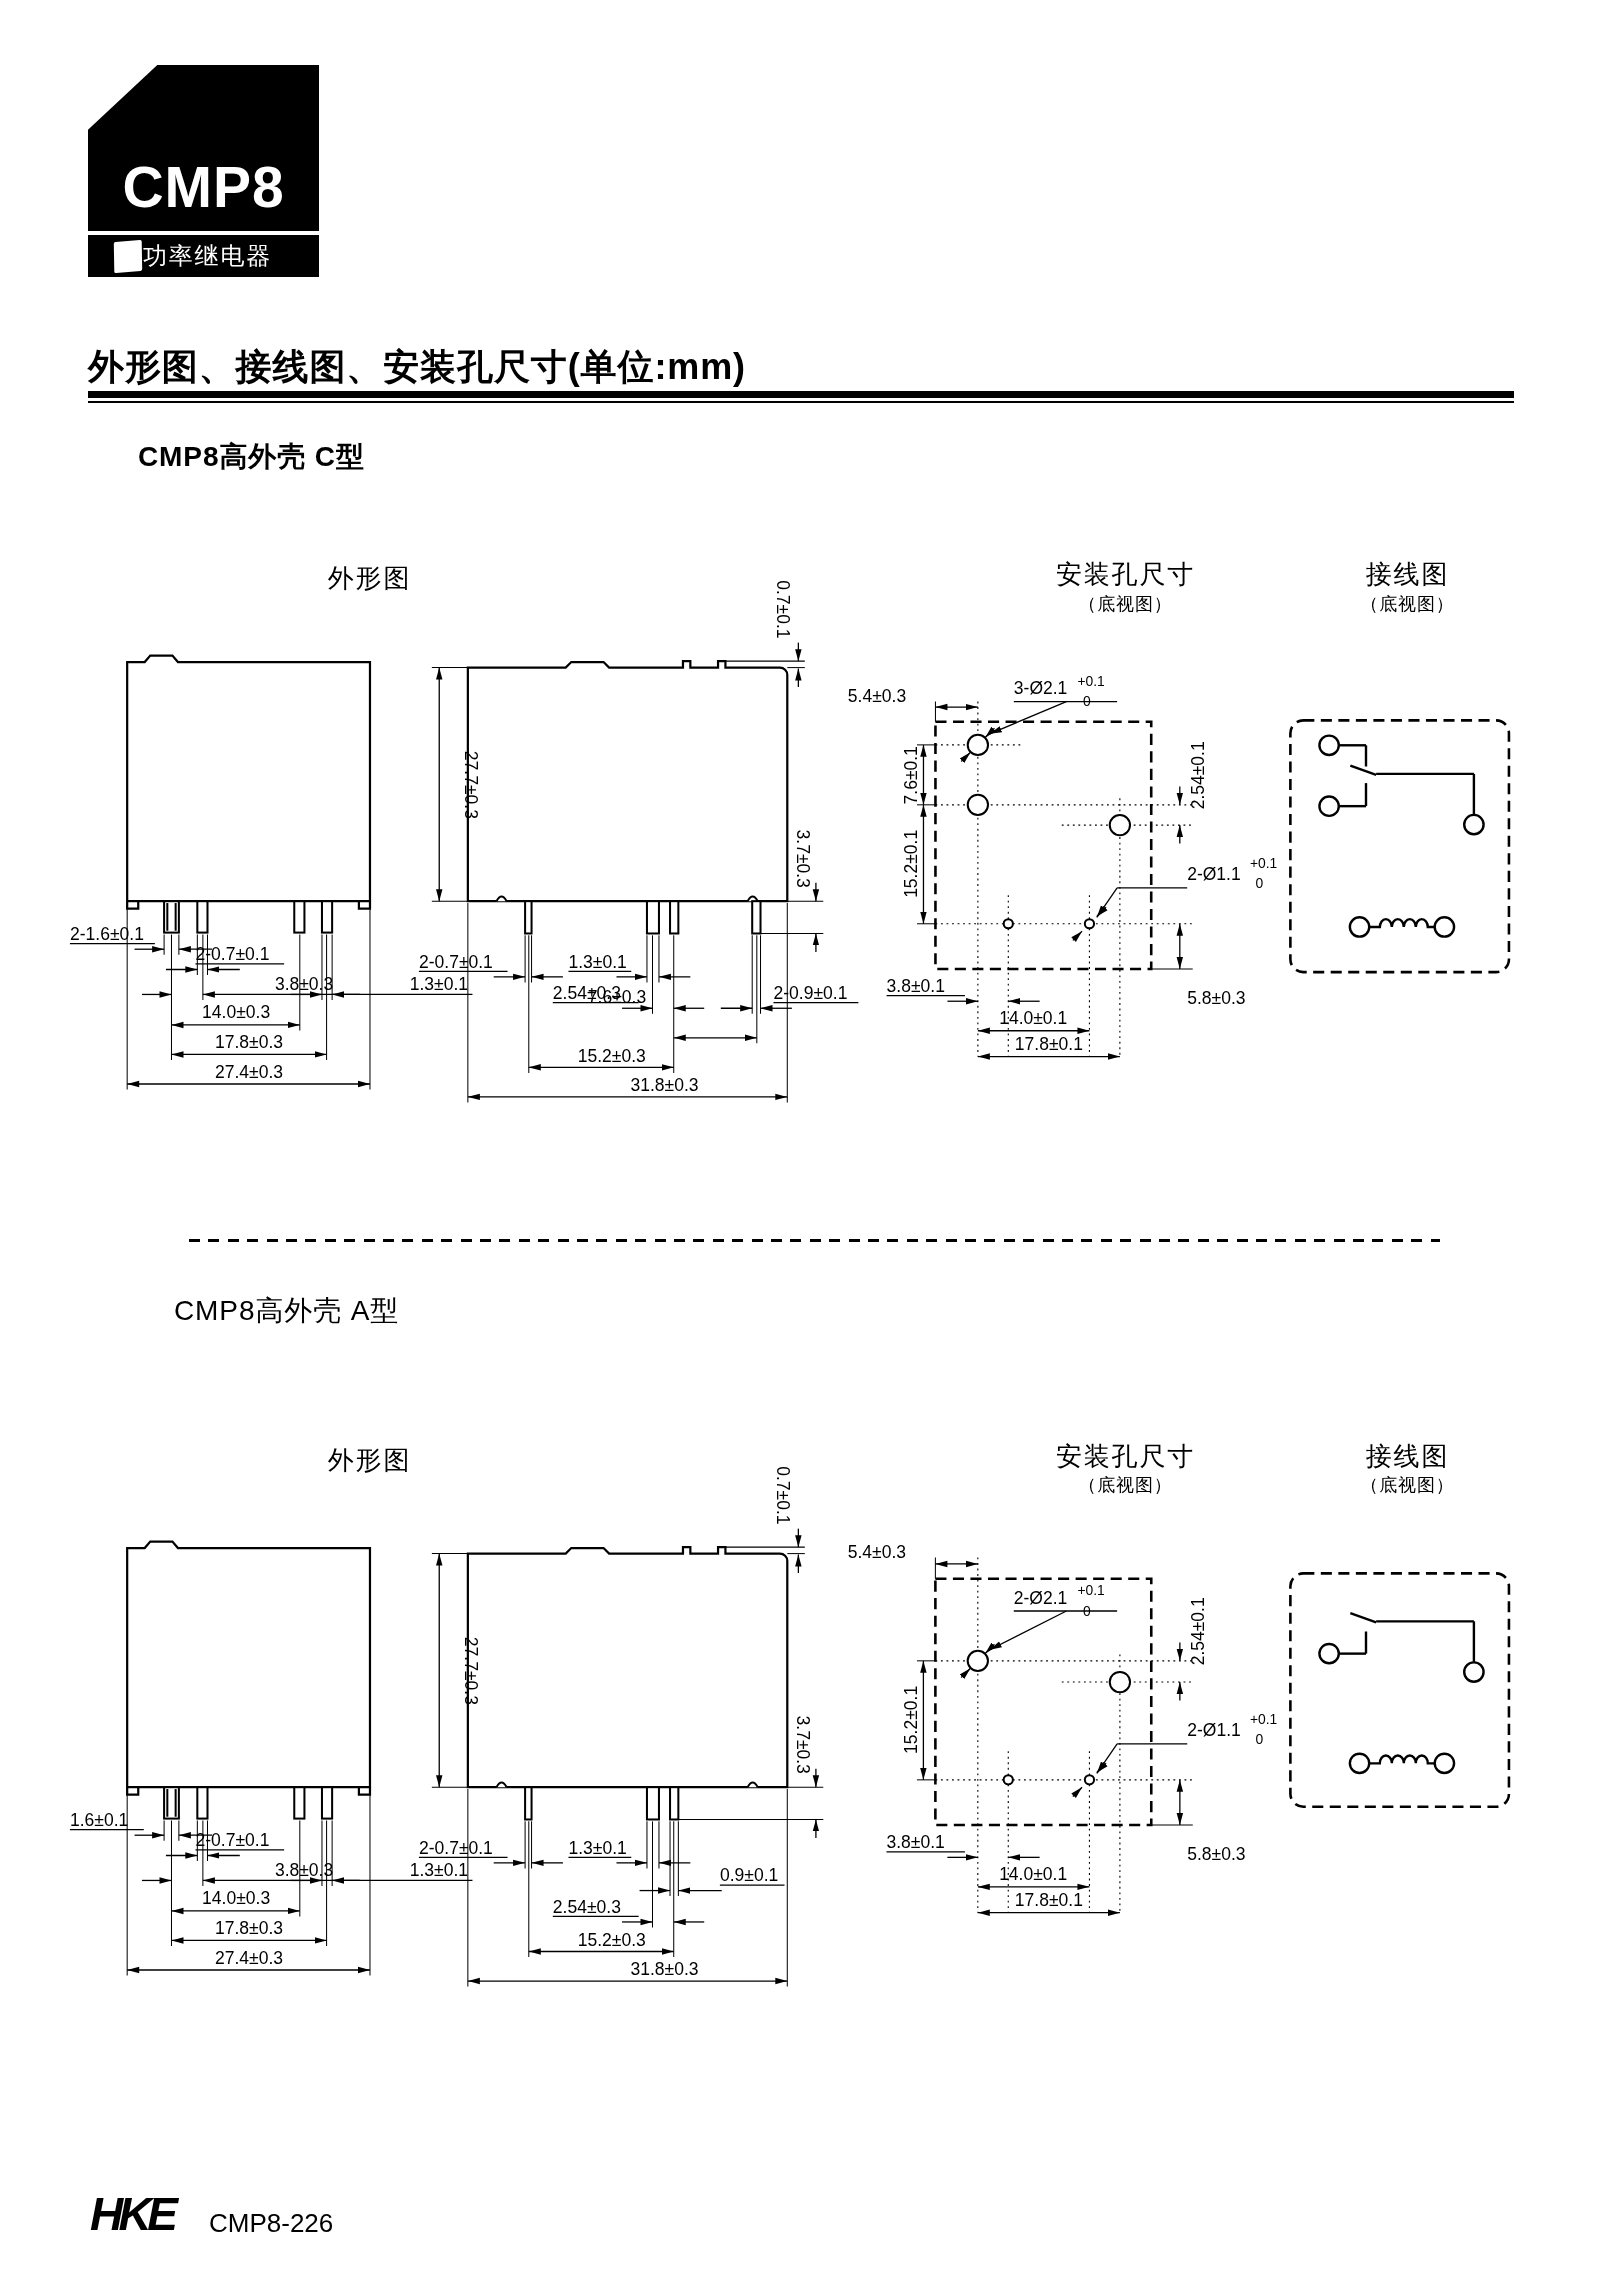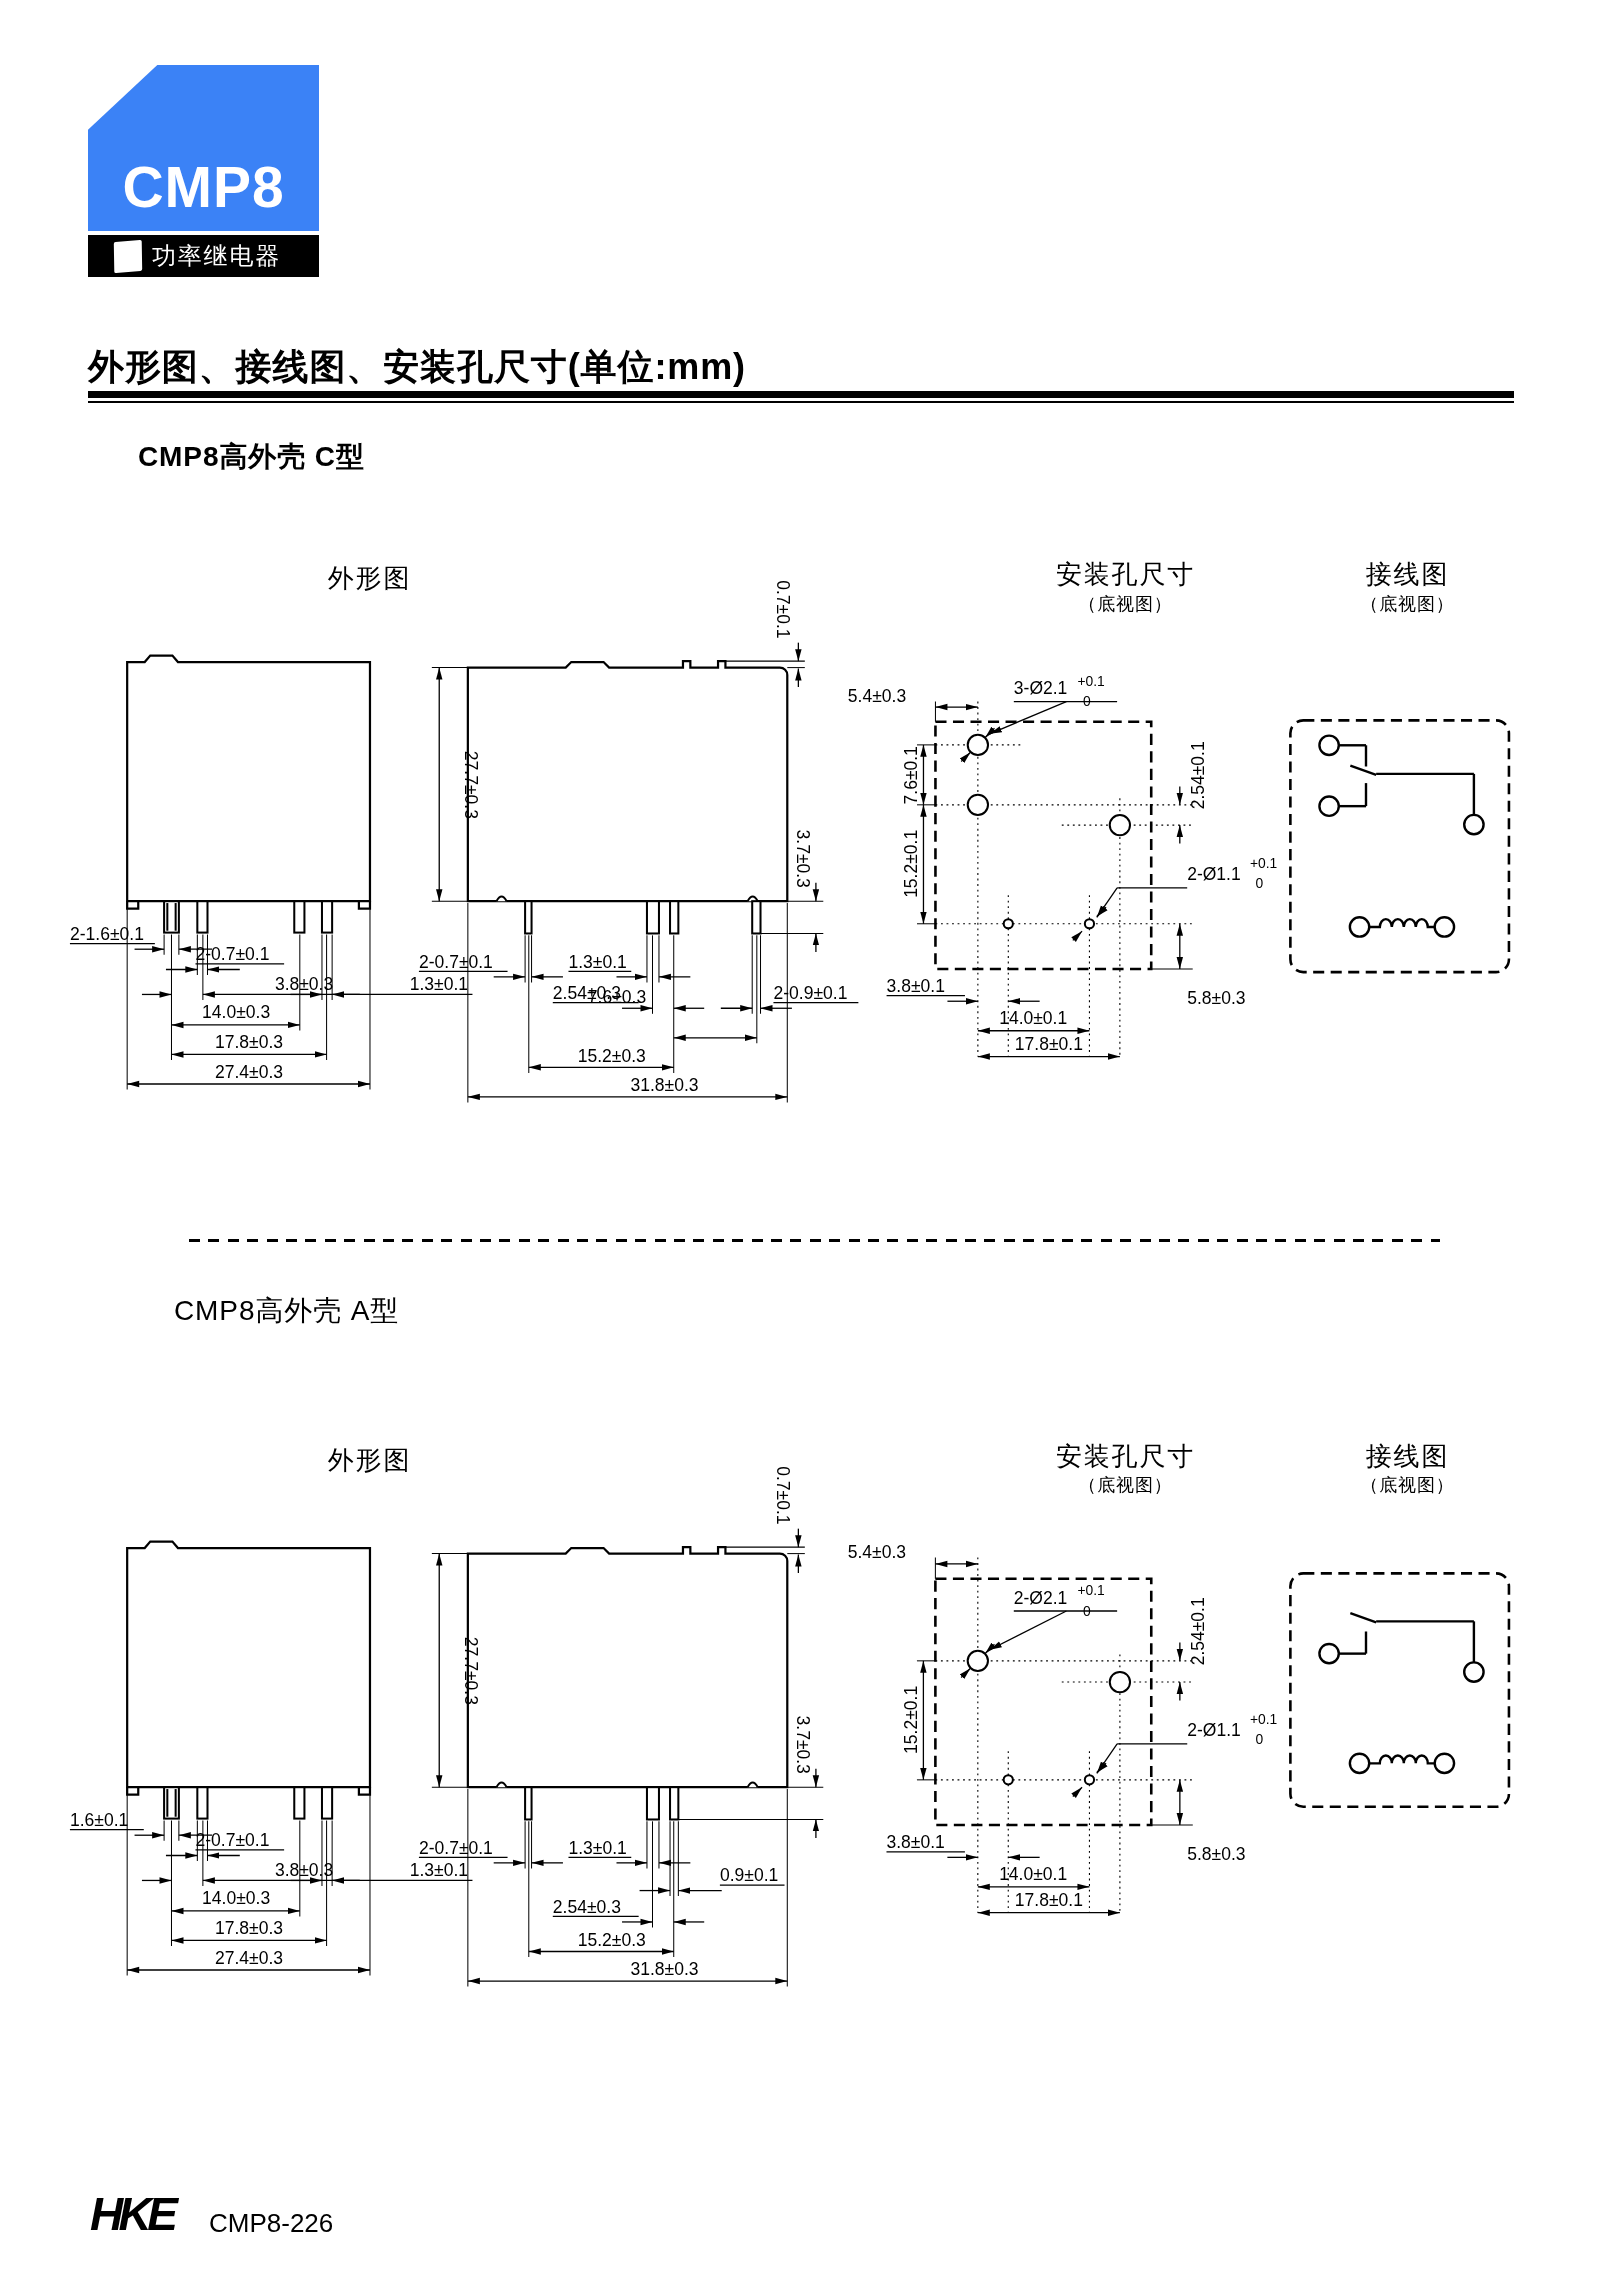--- a/index.html
+++ b/index.html
@@ -1,25 +1,25 @@
 <!DOCTYPE html>
 <html style="font-size:14.8px"><head>
 <meta charset="utf-8">
 <style>
   html,body{margin:0;padding:0;background:#888;}
   .page{position:relative;width:1602px;height:2289px;background:#fff;overflow:hidden;
         font-family:"Liberation Sans","DejaVu Sans",sans-serif;color:#000;}
   .abs{position:absolute;}
-  .logo-pent{left:88px;top:65px;width:231px;height:166px;background:#3b82f6;
+  .logo-pent{left:88px;top:65px;width:231px;height:166px;background:#000000;
              clip-path:polygon(0 39%,30% 0,100% 0,100% 100%,0 100%);
              display:flex;align-items:flex-end;justify-content:center;}
   .logo-pent span{color:#fff;font-size:57px;font-weight:bold;letter-spacing:0.9px;margin-bottom:11px;}
   .logo-bar{left:88px;top:235px;width:231px;height:42px;background:#000;display:flex;align-items:center;}
   .logo-icon{width:28px;height:31px;background:#fff;margin-left:26px;transform:rotate(-5deg) skewX(-4deg);border-radius:1.8px;}
-  .logo-bar span{color:#fff;font-size:24px;margin-left:10px;letter-spacing:1.8px;font-family:Liberation Mono, monospace;}
+  .logo-bar span{color:#fff;font-size:24px;margin-left:1px;letter-spacing:1.8px;font-family:Liberation Mono, monospace;}
   .title{left:88px;top:343px;font-size:36px;font-weight:600;letter-spacing:0.9px;}
   .rule-a{left:88px;top:391px;width:1426px;height:6.5px;background:#000;}
   .rule-b{left:88px;top:401px;width:1426px;height:1.8px;background:#000;}
   .sec-title{font-size:28px;letter-spacing:0.9px;}
   .hd{font-size:26px;text-align:center;width:185px;letter-spacing:1.8px;}
   .hd-sub{font-size:18px;text-align:center;width:185px;letter-spacing:0.9px;}
   .sep{left:189px;top:1239px;width:1251px;height:2.8px;
        background:repeating-linear-gradient(90deg,#000 0 11px,transparent 11px 19.4px);}
   .foot-bar{left:90px;top:2143px;width:1424px;height:35px;background:#000;}
   .foot-bar div{color:#fff;font-size:23px;text-align:center;line-height:35px;letter-spacing:0.9px;}

